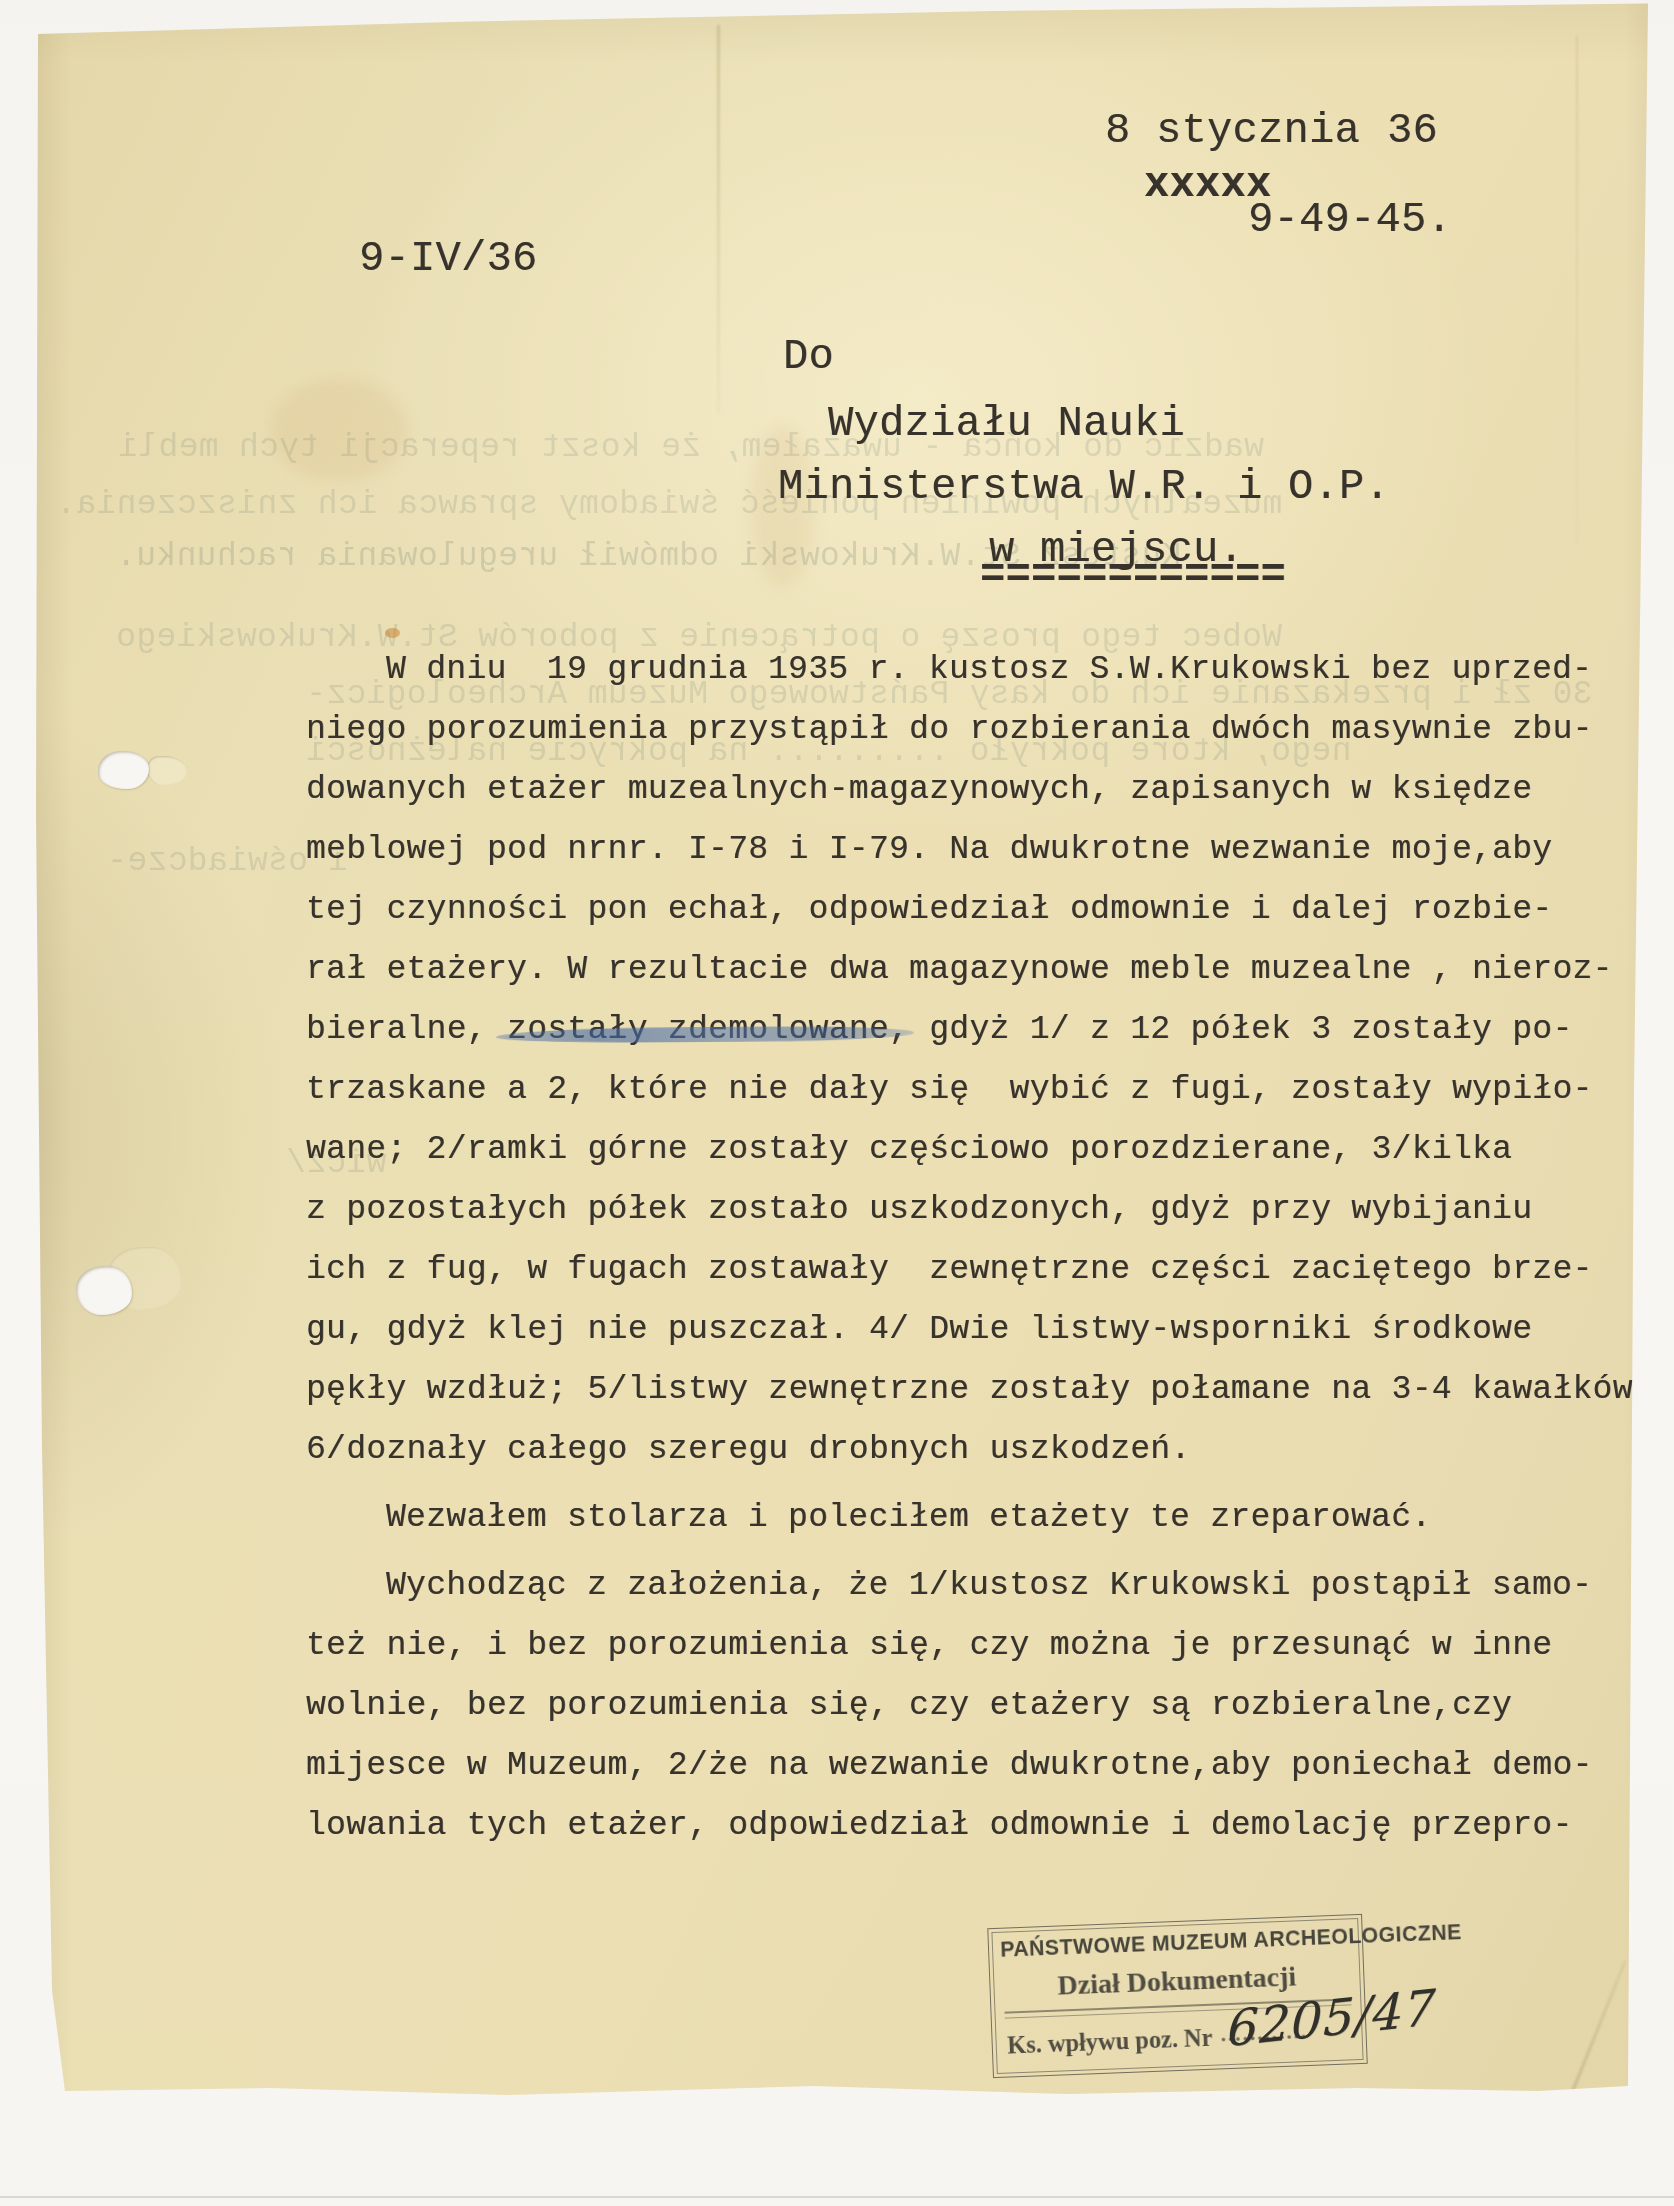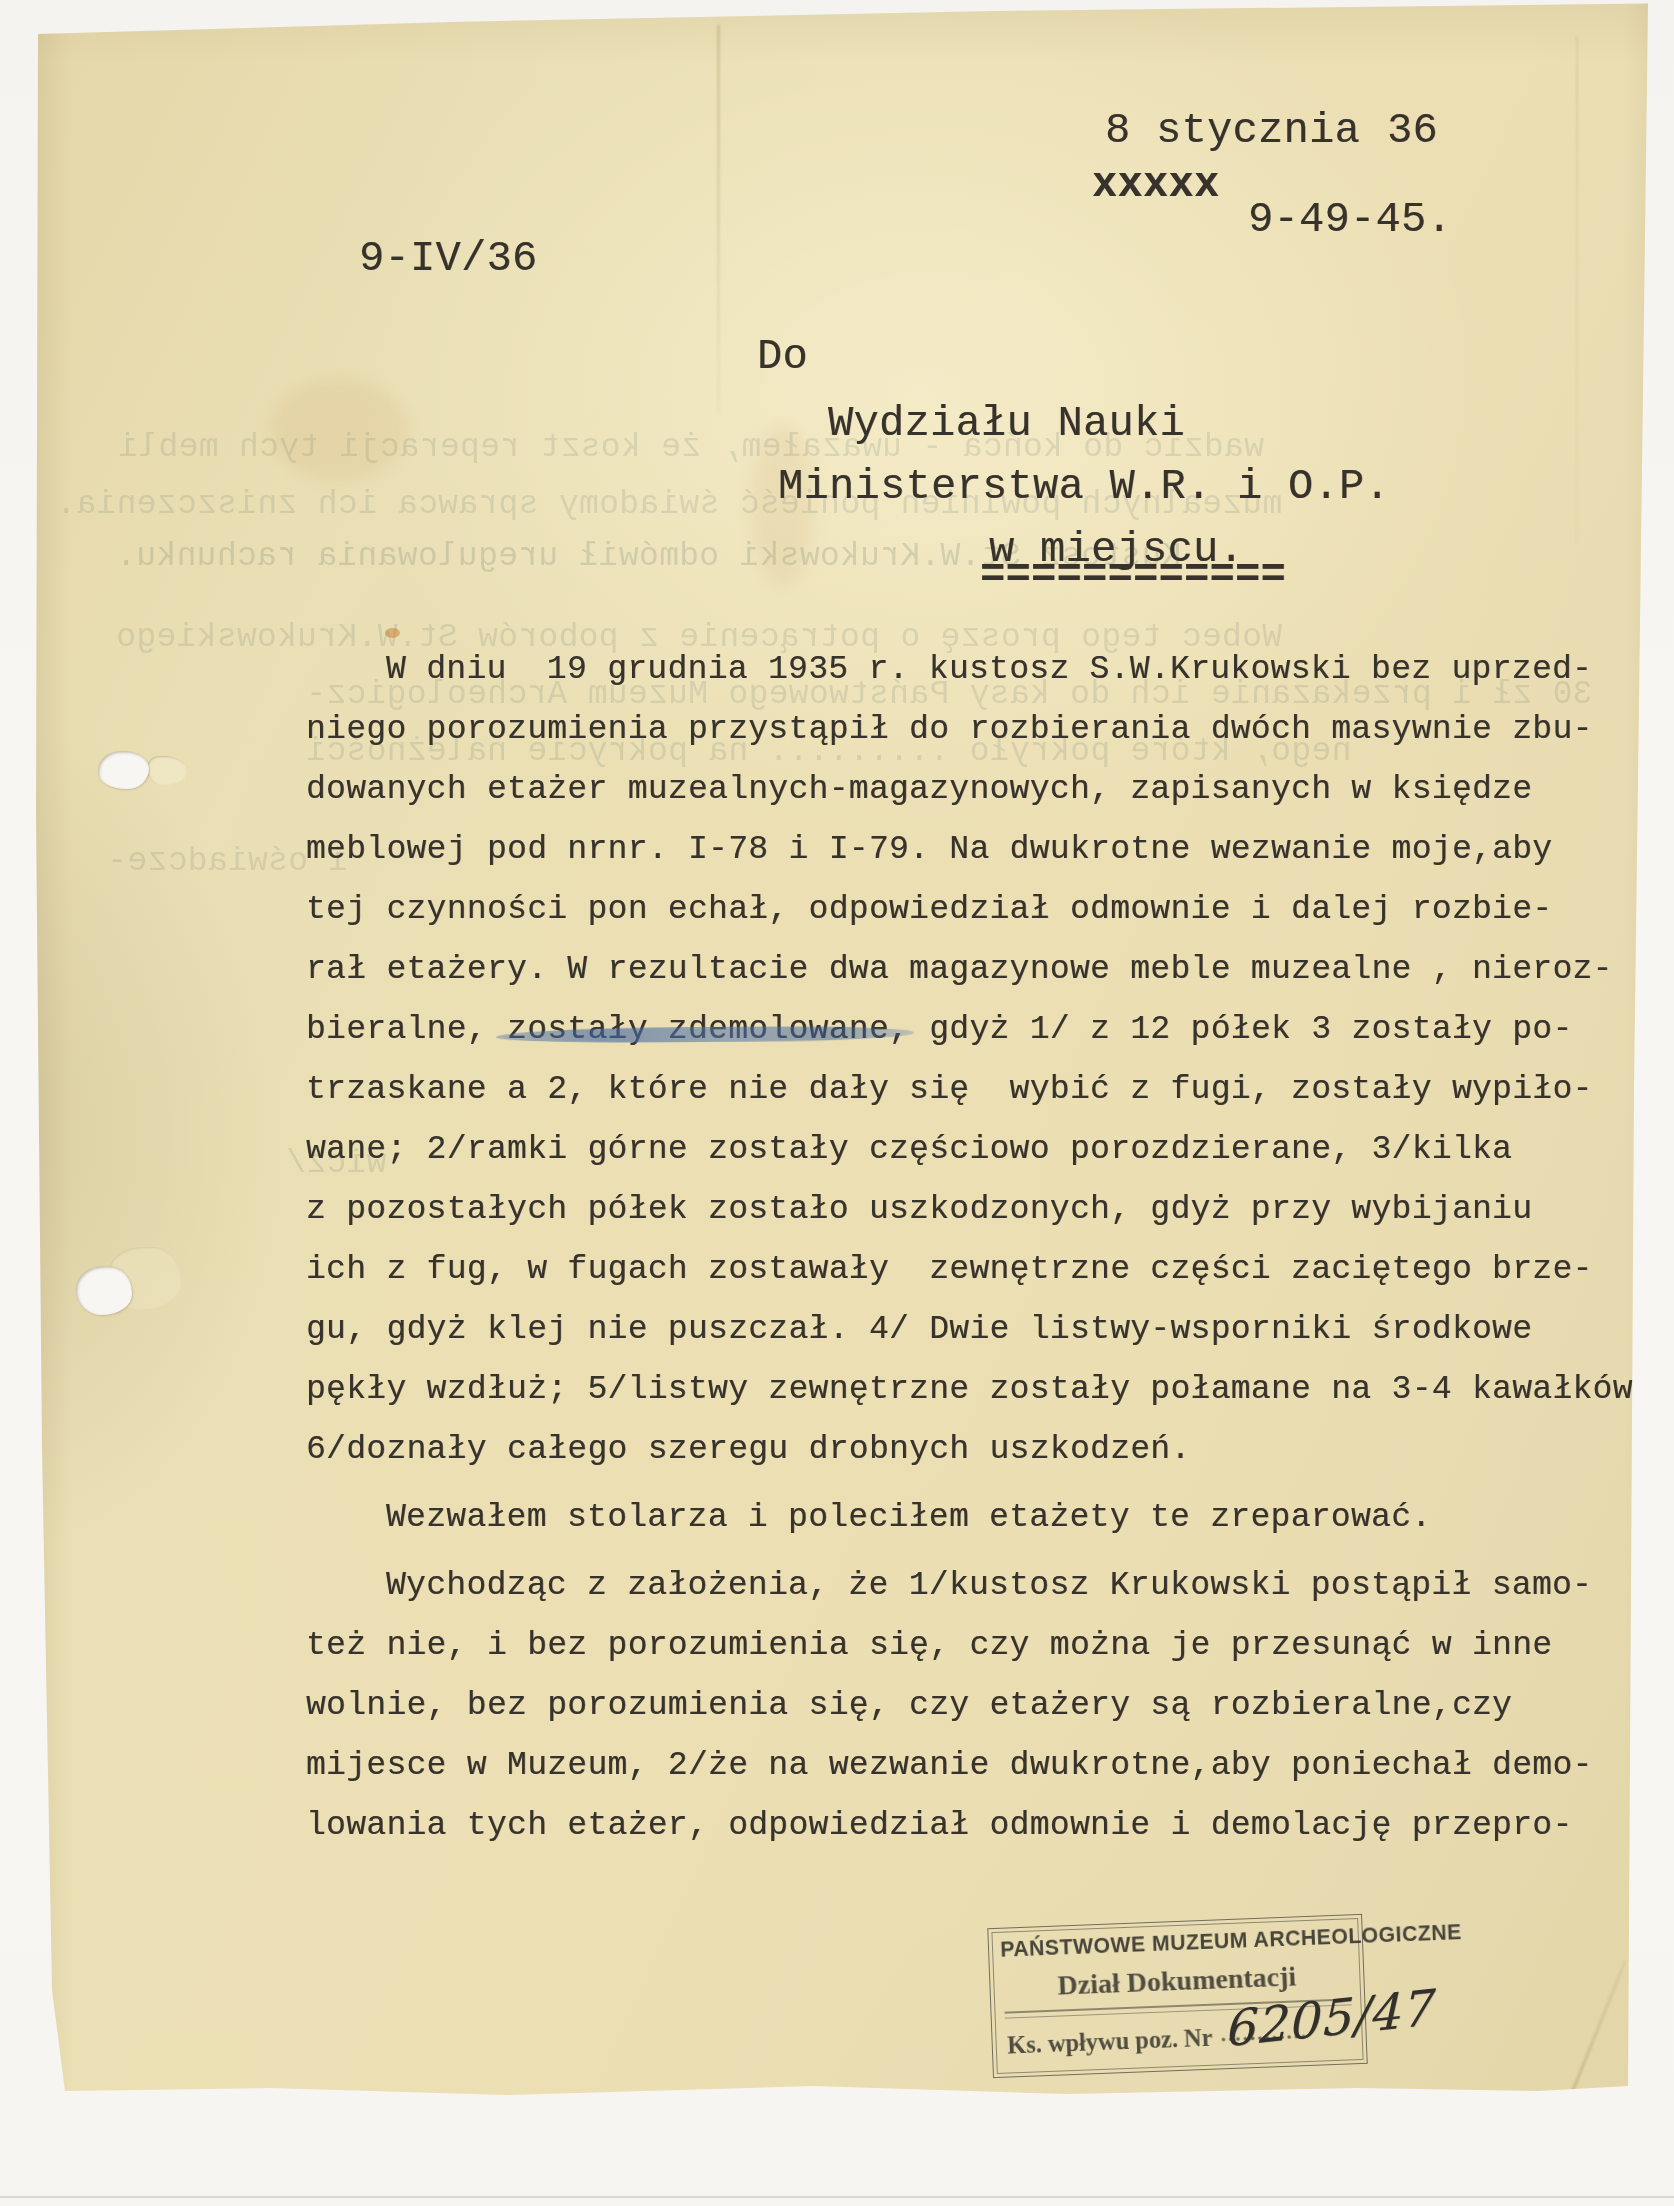--- a/index.html
+++ b/index.html
@@ -152,25 +152,25 @@
 
   <div class="crease crease-v1"></div>
   <div class="crease crease-v2"></div>
   <div class="crease fold-br"></div>
   <div class="stain stain1"></div>
   <div class="stain stain2"></div>
   <div class="stain stain3"></div>
 
   <div class="typed" style="left:1105px;top:110px;">8 stycznia</div>
   <div class="typed" style="left:1387px;top:110px;">36</div>
-  <div class="typed bold" style="left:1092px;top:164px;">xxxxx</div>
+  <div class="typed bold" style="left:1144px;top:164px;">xxxxx</div>
   <div class="typed" style="left:1248px;top:199px;">9-49-45.</div>
   <div class="typed" style="left:359px;top:238px;">9-IV/36</div>
 
-  <div class="typed" style="left:757px;top:336px;">Do</div>
+  <div class="typed" style="left:783px;top:336px;">Do</div>
   <div class="typed" style="left:828px;top:403px;">Wydziału Nauki</div>
   <div class="typed" style="left:778px;top:466px;">Ministerstwa W.R. i O.P.</div>
   <div class="typed" style="left:989px;top:529px;">w miejscu.</div>
   <div class="typed bold" style="left:980px;top:555px;">============</div>
 
   <div class="body-block">
     <div class="bodyline indent">W dniu  19 grudnia 1935 r. kustosz S.W.Krukowski bez uprzed-</div>
     <div class="bodyline">niego porozumienia przystąpił do rozbierania dwóch masywnie zbu-</div>
     <div class="bodyline">dowanych etażer muzealnych-magazynowych, zapisanych w księdze</div>
     <div class="bodyline">meblowej pod nrnr. I-78 i I-79. Na dwukrotne wezwanie moje,aby</div>

